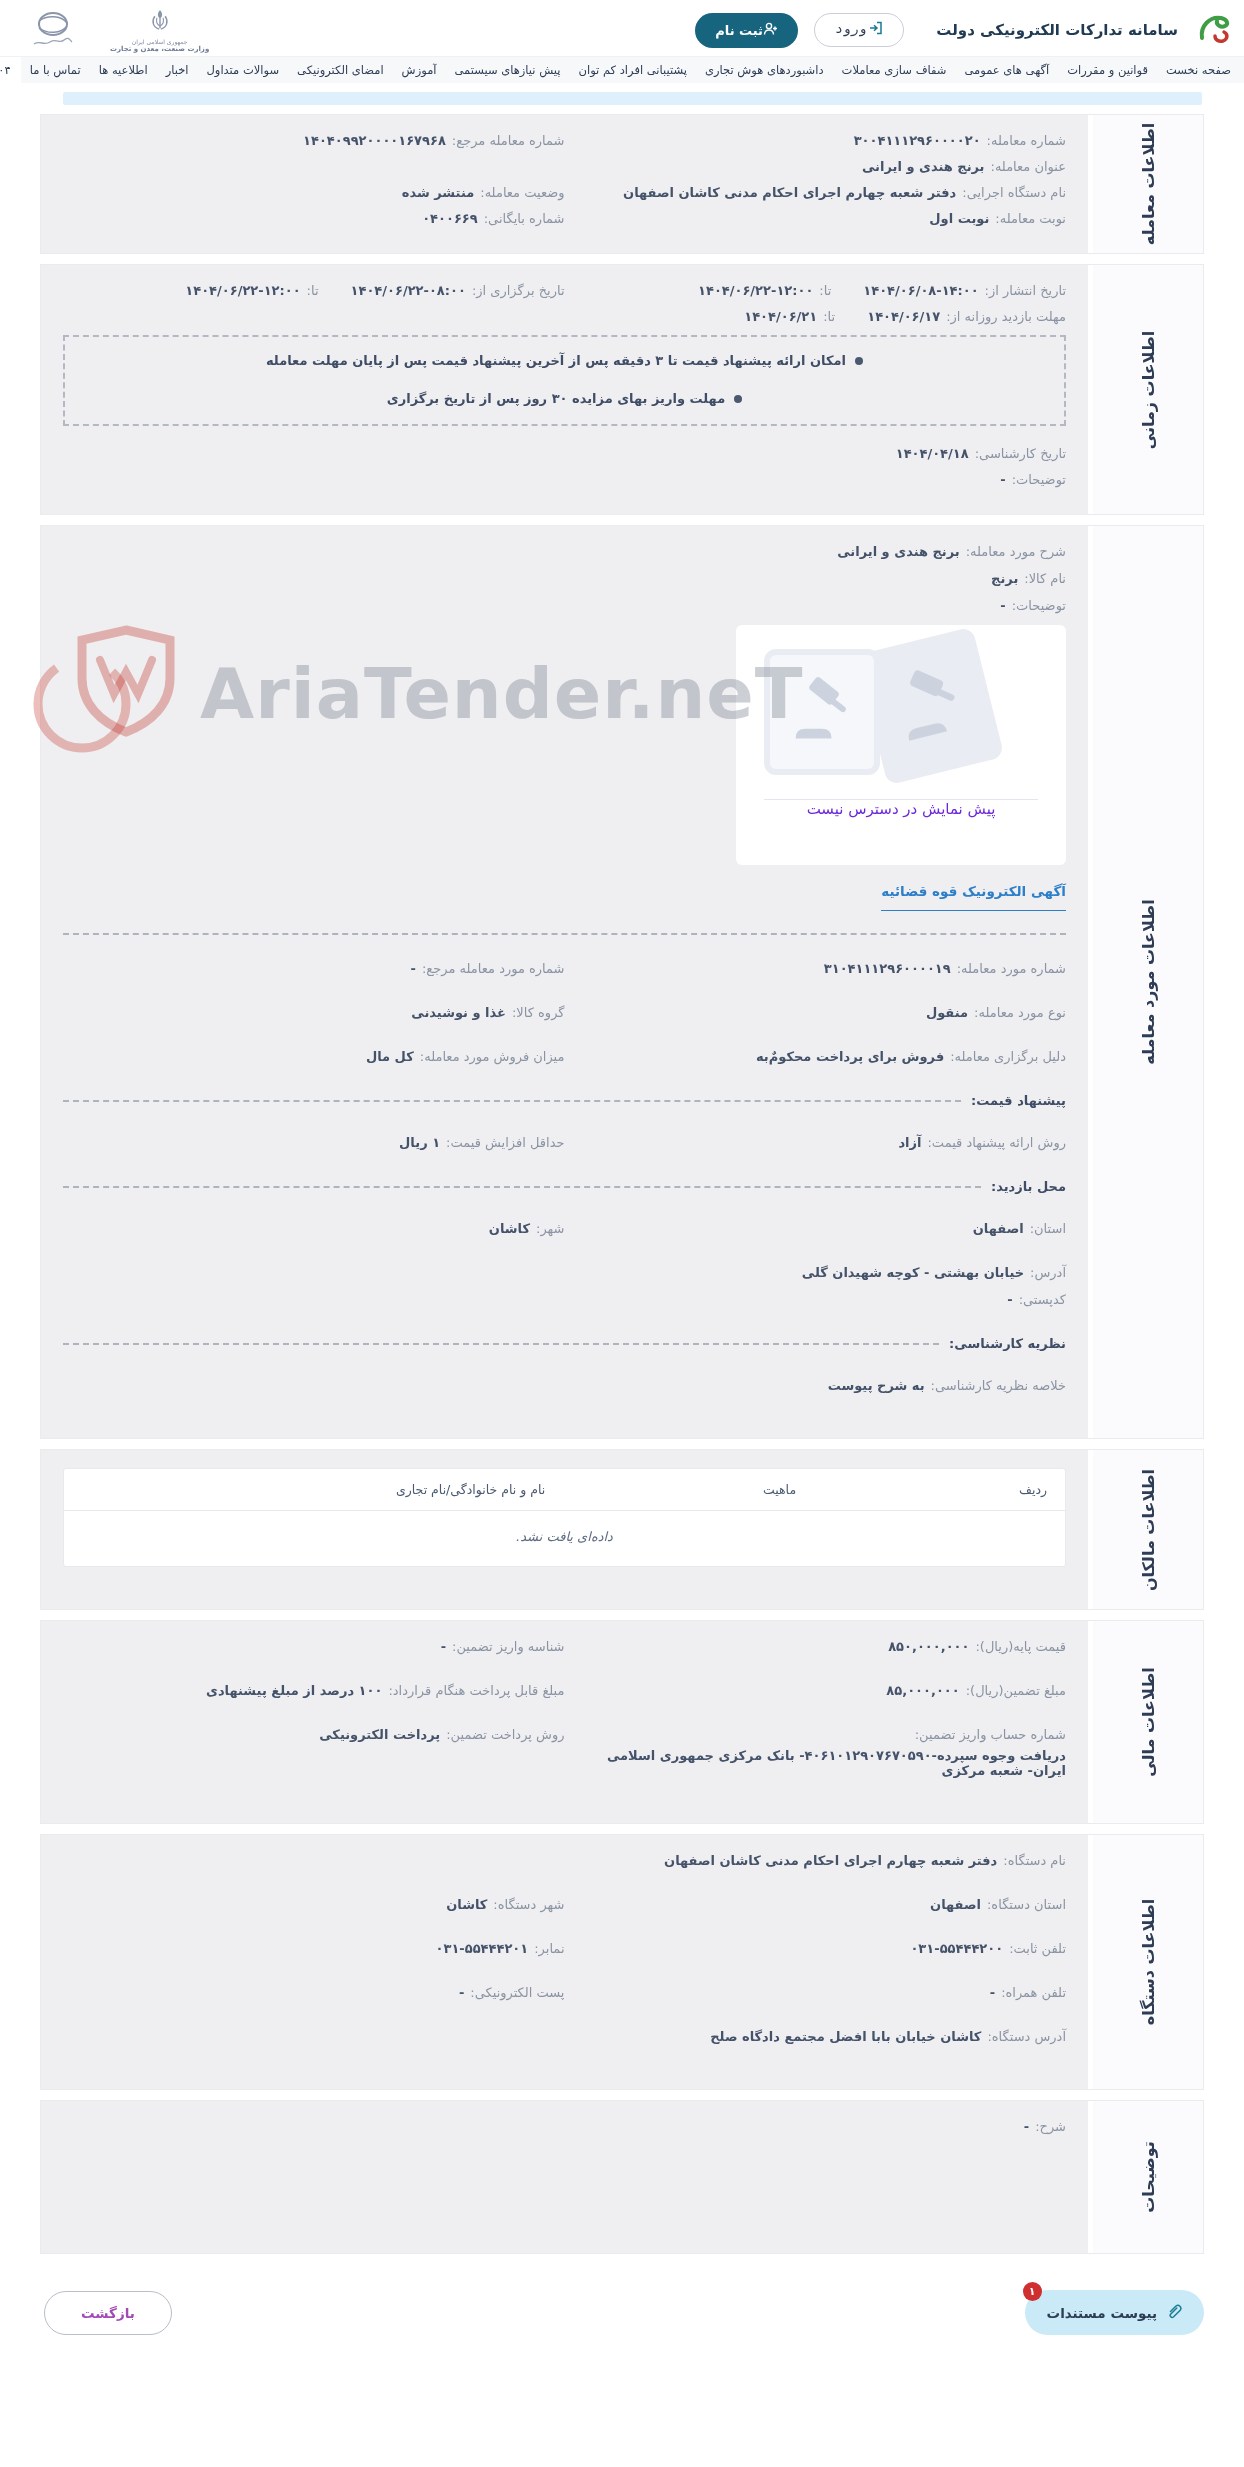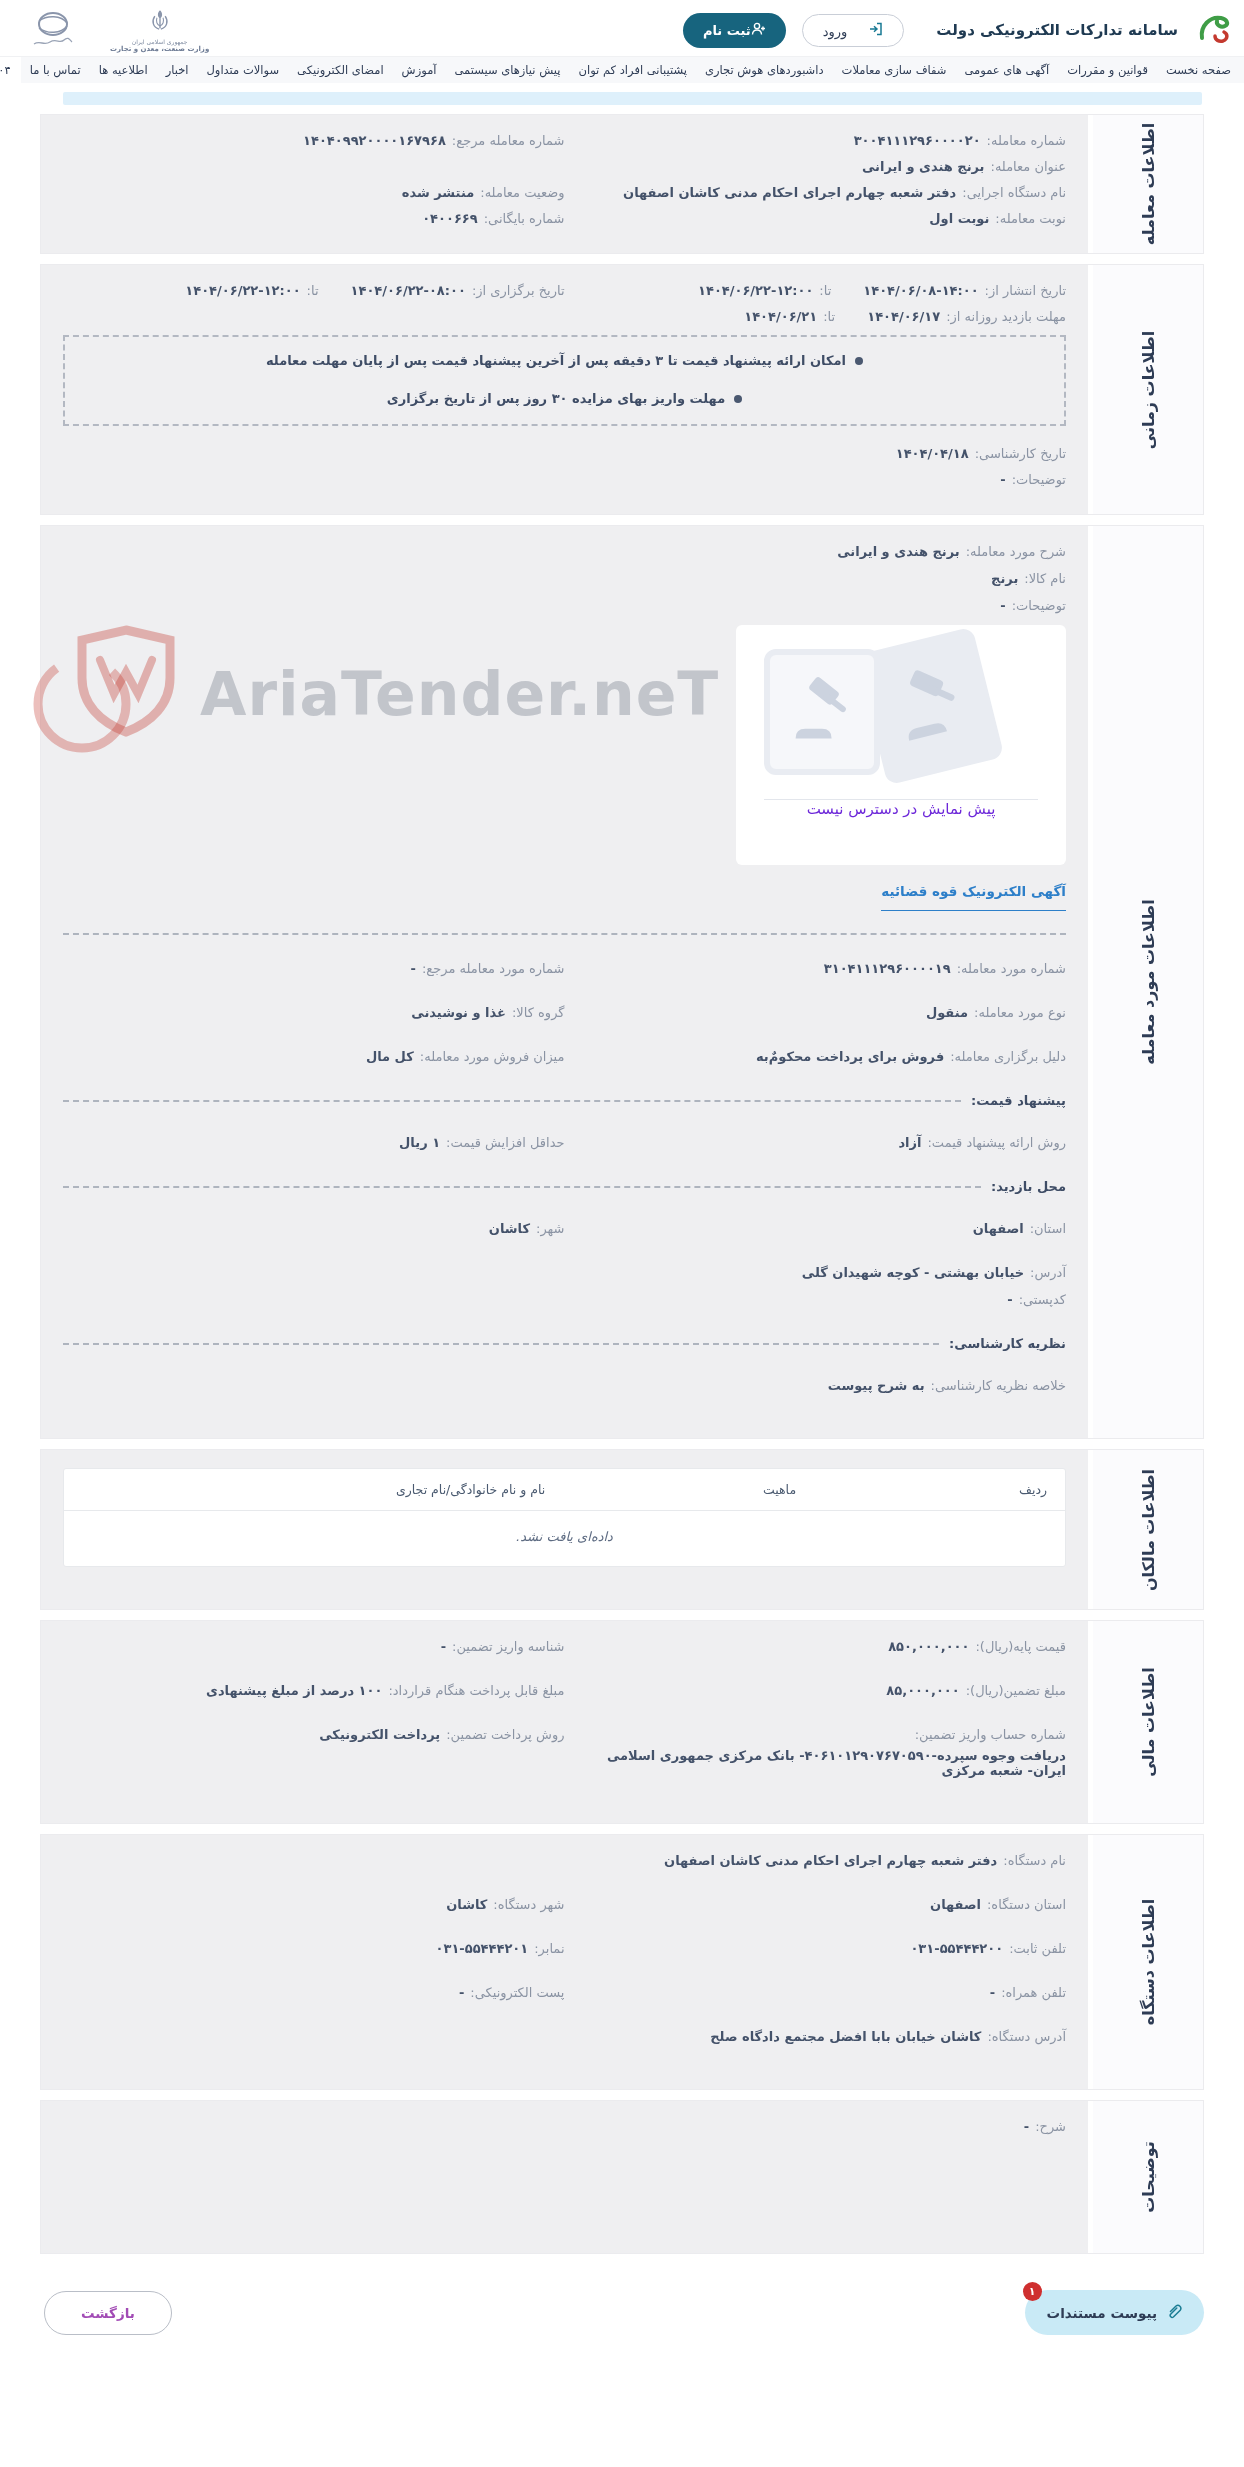--- a/index.html
+++ b/index.html
@@ -19,24 +19,24 @@
     display: flex;
     align-items: center;
     justify-content: space-between;
     padding: 4px 10px 0 14px;
     background: #fff;
   }
   .brand-group { display: flex; align-items: center; gap: 16px; }
   .brand-logo { width: 40px; height: 40px; }
   .brand-title { font-size: 15px; font-weight: bold; color: #1f3a52; white-space: nowrap; }
   .login-btn {
-    display: flex; align-items: flex-end; gap: 22px;
+    display: flex; align-items: flex-start; gap: 3px;
     border: 1px solid #c9ced7; border-radius: 17px;
     padding: 7px 20px; background: #fff; cursor: pointer;
-    font-size: 13px; color: #2e3c55; font-family: Liberation Sans, sans-serif;
+    font-size: 13px; color: #2e3c55; font-family: Liberation Mono, monospace;
     margin-right: 16px;
   }
   .register-btn {
     display: flex; align-items: center; gap: 0;
     border: none; border-radius: 19px;
     padding: 9px 20px; background: #17647e; cursor: pointer;
     font-size: 13px; color: #ffffff; font-weight: bold; font-family: inherit;
   }
   .gov-logos { display: flex; align-items: flex-start; gap: 34px; padding-left: 16px; }
   .gov-logo { display: flex; flex-direction: column; align-items: center; gap: 0; }
@@ -189,21 +189,21 @@
   
   .watermark {
     position: absolute;
     left: 30px; top: 498px;
     display: flex; align-items: center; gap: 10px;
     pointer-events: none;
     z-index: 3;
     direction: ltr;
   }
   .wm-text {
-    font-size: 60px; font-weight: bold;
+    font-size: 70px; font-weight: bold;
     color: rgba(122, 130, 142, 0.38);
     letter-spacing: 1px;
     white-space: nowrap;
   }
 </style>
 </head>
 <body>
 
 <header class="top-header">
   <div class="brand-group">

